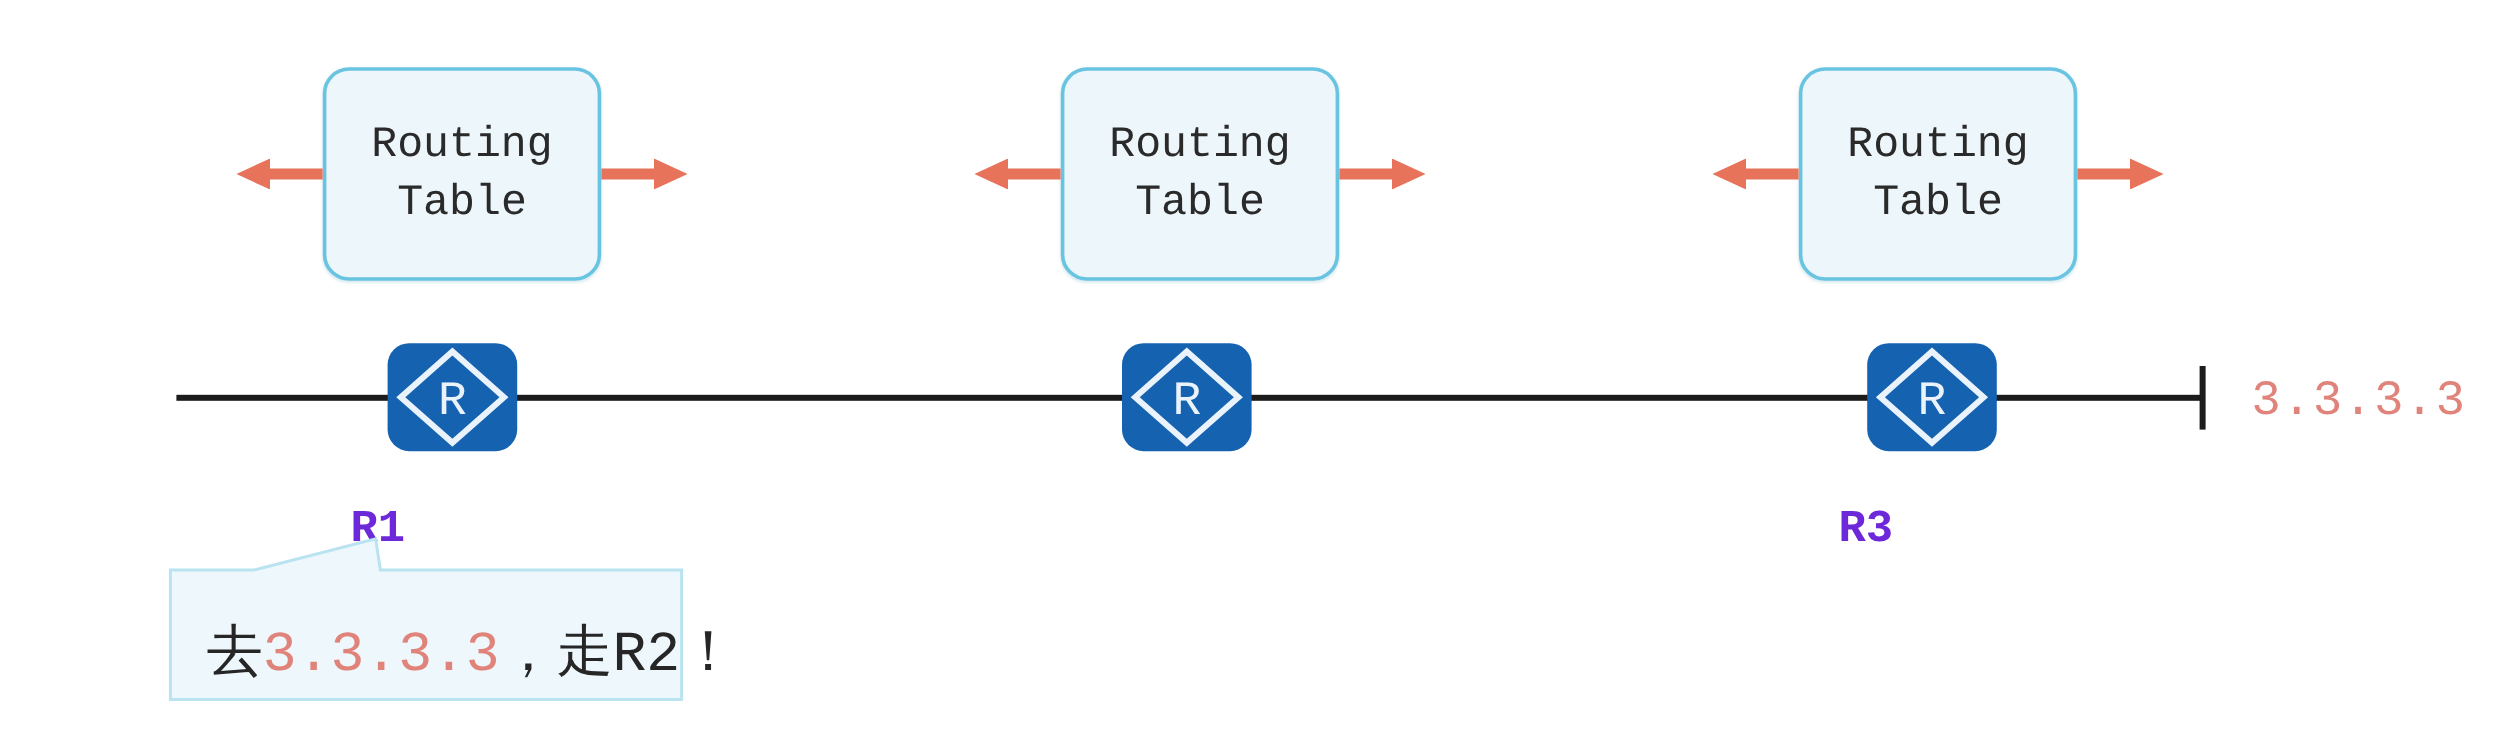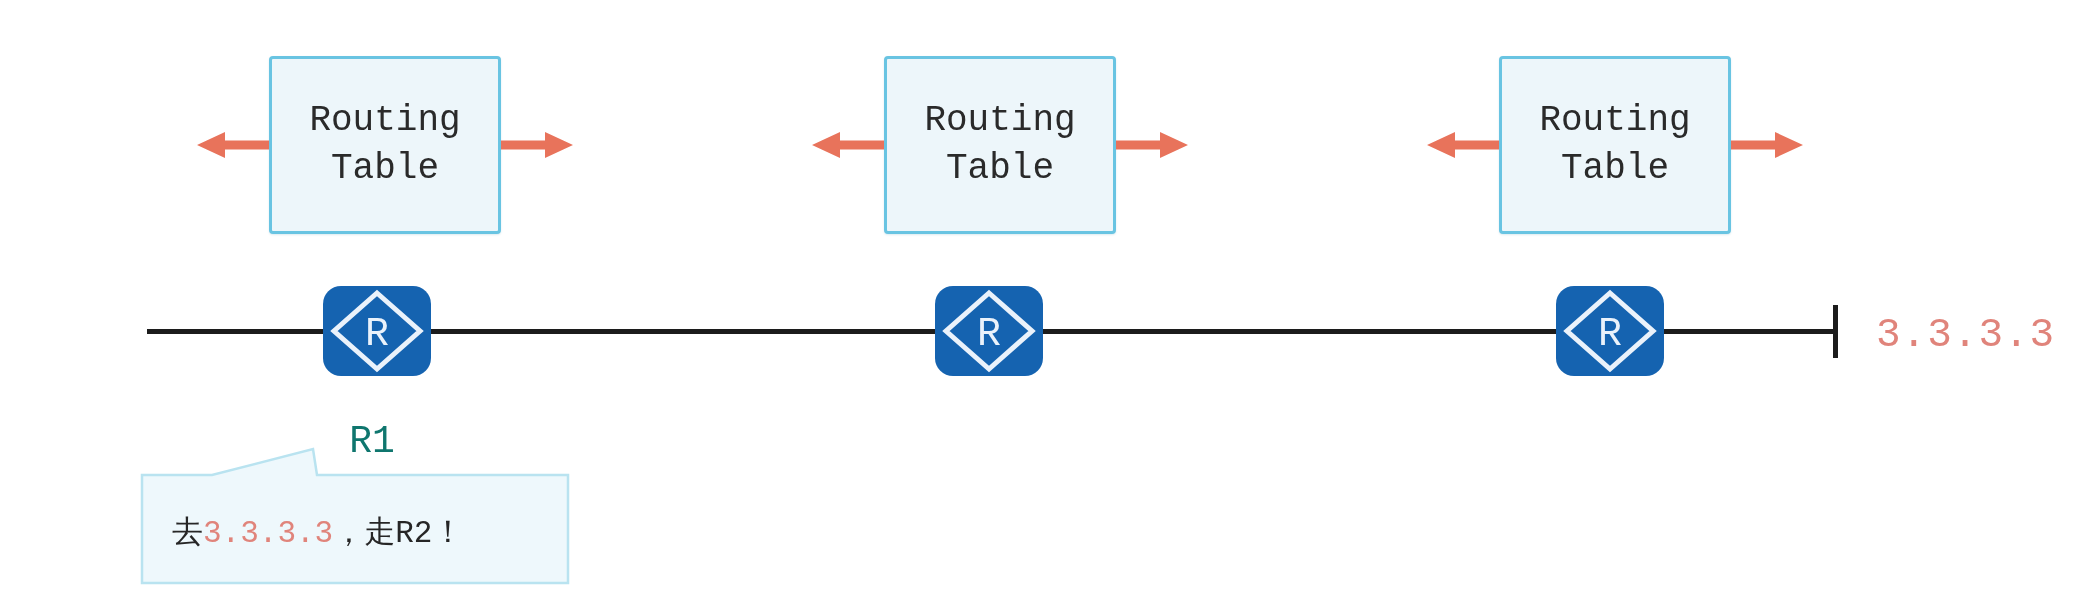--- a/index.html
+++ b/index.html
@@ -9,21 +9,21 @@
     background:#ffffff;
     overflow:hidden;
     font-family:"Liberation Mono","DejaVu Sans Mono",monospace;
   }
   
   .rt-box{
     position:absolute;top:56px;width:232px;height:178px;
     box-sizing:border-box;
     background:#edf6fa;
     border:3px solid #69c4e2;
-    border-radius:4px;
+    border-radius:22px;
     display:flex;flex-direction:column;align-items:center;justify-content:center;
     font-size:36px;line-height:1.33;color:#2a2a2a;
     box-shadow:0 1px 2px rgba(120,180,200,.25);
   }
   .rt-box.g1{left:269px}.rt-box.g2{left:884px}.rt-box.g3{left:1499px}
   
   .arrow{position:absolute;top:132px;width:72px;height:26px;}
   .arrow svg{display:block}
   .al.g1{left:197px}.ar.g1{left:501px}
   .al.g2{left:812px}.ar.g2{left:1116px}
@@ -33,34 +33,34 @@
   .end-tick{position:absolute;left:1833px;top:305px;width:5px;height:53px;background:#1c1c1c;}
   
   .router{
     position:absolute;top:286px;width:108px;height:90px;
     background:#1563b0;border-radius:18px;
   }
   .router.g1{left:323px}.router.g2{left:935px}.router.g3{left:1556px}
   .router svg{display:block;width:108px;height:90px}
   
   .router-label{
-    position:absolute;top:420px;width:160px;text-align:center;
-    font-size:38px;color:#0f766e;
+    position:absolute;top:420px;width:160px;text-align:left;
+    font-size:38px;color:#6d28d9;font-weight:bold;
   }
   .router-label.g1{left:292px}.router-label.g2{left:906px}.router-label.g3{left:1532px}
   
   .dest-ip{
     position:absolute;left:1876px;top:312px;
     font-size:41px;color:#e0847b;letter-spacing:1px;white-space:nowrap;
   }
   
   .bubble-shape{position:absolute;left:140px;top:444px;width:432px;height:142px;}
   .bubble-text{
     position:absolute;left:172px;top:511px;
-    font-size:31px;white-space:nowrap;color:#262626;
+    font-size:47px;white-space:nowrap;color:#262626;
     font-family:"Liberation Mono","DejaVu Sans Mono","DejaVu Sans",monospace;
   }
   .bubble-text .ip{color:#e0847b;}
 </style>
 </head>
 <body>
 
 <div class="canvas">
 
   <div class="rt-box g1">
@@ -124,20 +124,21 @@
     </svg>
   </div>
   <div class="router g3">
     <svg viewBox="0 0 108 90">
       <polygon points="54,7 97,45 54,83 11,45" fill="none" stroke="#eaf2fb" stroke-width="5" stroke-linejoin="miter"></polygon>
       <text x="54" y="59" text-anchor="middle" font-size="40" fill="#eaf2fb" font-family="Liberation Mono, DejaVu Sans Mono, monospace">R</text>
     </svg>
   </div>
 
   <div class="router-label g1">R1</div>
+  <div class="router-label g3">R3</div>
 
   <div class="dest-ip">3.3.3.3</div>
 
   <div class="bubble-shape">
     <svg viewBox="0 0 432 142" width="432" height="142">
       <polygon points="2,31 72,31 173,5 177,31 428,31 428,139 2,139" fill="#eef8fc" stroke="#b9e3f0" stroke-width="2.5" stroke-linejoin="miter"></polygon>
     </svg>
   </div>
   <div class="bubble-text">
     <span>去</span><span class="ip">3.3.3.3</span><span>，走R2！</span>

